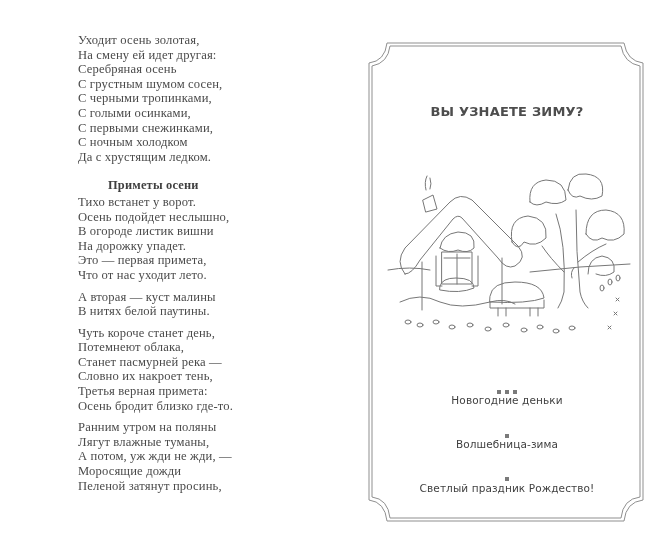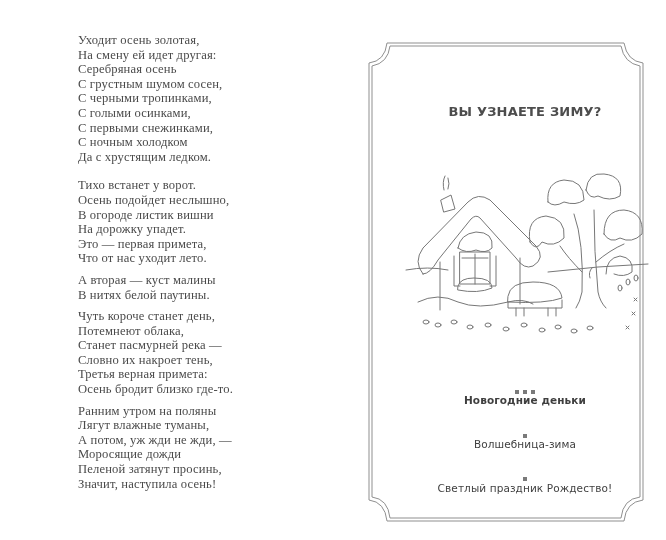--- a/index.html
+++ b/index.html
@@ -14,21 +14,21 @@
   .poem-title {
     font-weight: bold; text-align: left; padding-left: 44px; margin: 0 0 2px 0;
     font-size: 12.4px; color: #3f3f3f; letter-spacing: 0.2px;
   }
   .poem-title.second { padding-left: 30px; }
   .stanza { margin: 0 0 7px 0; }
   .line { white-space: nowrap; letter-spacing: 0.15px; }
   .poem-block { margin-bottom: 12px; }
 
   .frame-svg { position: absolute; left: 0; top: 0; }
-  .right-panel { position: absolute; left: 390px; top: 44px; width: 270px; height: 476px; }
+  .right-panel { position: absolute; left: 372px; top: 44px; width: 270px; height: 476px; }
   .panel-title {
     position: absolute; left: 0; width: 270px; top: 60px; text-align: center;
     font-family: "DejaVu Sans", sans-serif; font-weight: bold; font-size: 13px; color: #4d4d4d; letter-spacing: 0.2px;
   }
   .illustration { position: absolute; left: 8px; top: 118px; }
   .bullets { position: absolute; left: 0; width: 270px; text-align: center; }
   .sq { display: inline-block; width: 4px; height: 4px; background: #7a7a7a; margin: 0 2px; }
   .menu-item {
     position: absolute; left: 0; width: 270px; text-align: center;
     font-family: "DejaVu Sans", sans-serif; font-size: 10.5px; color: #3f3f3f; letter-spacing: 0.1px;
@@ -46,20 +46,21 @@
       <div class="line">С грустным шумом сосен,</div>
       <div class="line">С черными тропинками,</div>
       <div class="line">С голыми осинками,</div>
       <div class="line">С первыми снежинками,</div>
       <div class="line">С ночным холодком</div>
       <div class="line">Да с хрустящим ледком.</div>
     </div>
   </div>
 
   <div class="poem-block" style="margin-top:14px;">
+    <div class="poem-title second">Приметы осени</div>
     <div class="stanza">
       <div class="line">Тихо встанет у ворот.</div>
       <div class="line">Осень подойдет неслышно,</div>
       <div class="line">В огороде листик вишни</div>
       <div class="line">На дорожку упадет.</div>
       <div class="line">Это — первая примета,</div>
       <div class="line">Что от нас уходит лето.</div>
     </div>
     <div class="stanza">
       <div class="line">А вторая — куст малины</div>
@@ -72,21 +73,20 @@
       <div class="line">Словно их накроет тень,</div>
       <div class="line">Третья верная примета:</div>
       <div class="line">Осень бродит близко где-то.</div>
     </div>
     <div class="stanza">
       <div class="line">Ранним утром на поляны</div>
       <div class="line">Лягут влажные туманы,</div>
       <div class="line">А потом, уж жди не жди, —</div>
       <div class="line">Моросящие дожди</div>
       <div class="line">Пеленой затянут просинь,</div>
-      <div class="line">Значит, наступила осень!</div>
     </div>
   </div>
 </div>
 
 <svg class="frame-svg" width="666" height="540">
   <g fill="none" stroke="#8f8f8f" stroke-width="1">
 
     <path d="M 387 43 L 624 43 Q 627 61 643 63 L 643 500 Q 626 502 624 521 L 387 521 Q 385 502 369 500 L 369 63 Q 385 61 387 43 Z"></path>
 
     <path d="M 390 46 L 621 46 Q 624 63 640 66 L 640 497 Q 623 499 621 518 L 390 518 Q 388 499 372 497 L 372 66 Q 388 63 390 46 Z"></path>
@@ -159,21 +159,21 @@
 
       <path d="M 236 136 l 3 3 M 239 136 l -3 3"></path>
       <path d="M 234 150 l 3 3 M 237 150 l -3 3"></path>
       <path d="M 228 164 l 3 3 M 231 164 l -3 3"></path>
     </g>
   </svg>
 
   <div class="bullets" style="top:335px;">
     <span class="sq"></span><span class="sq"></span><span class="sq"></span>
   </div>
-  <div class="menu-item" style="top:350px;font-weight:bold;">Новогодние деньки</div>
+  <div class="menu-item" style="top:350px;">Новогодние деньки</div>
 
   <div class="bullets" style="top:379px;">
     <span class="sq"></span>
   </div>
   <div class="menu-item" style="top:394px;">Волшебница-зима</div>
 
   <div class="bullets" style="top:422px;">
     <span class="sq"></span>
   </div>
   <div class="menu-item" style="top:438px;">Светлый праздник Рождество!</div>

